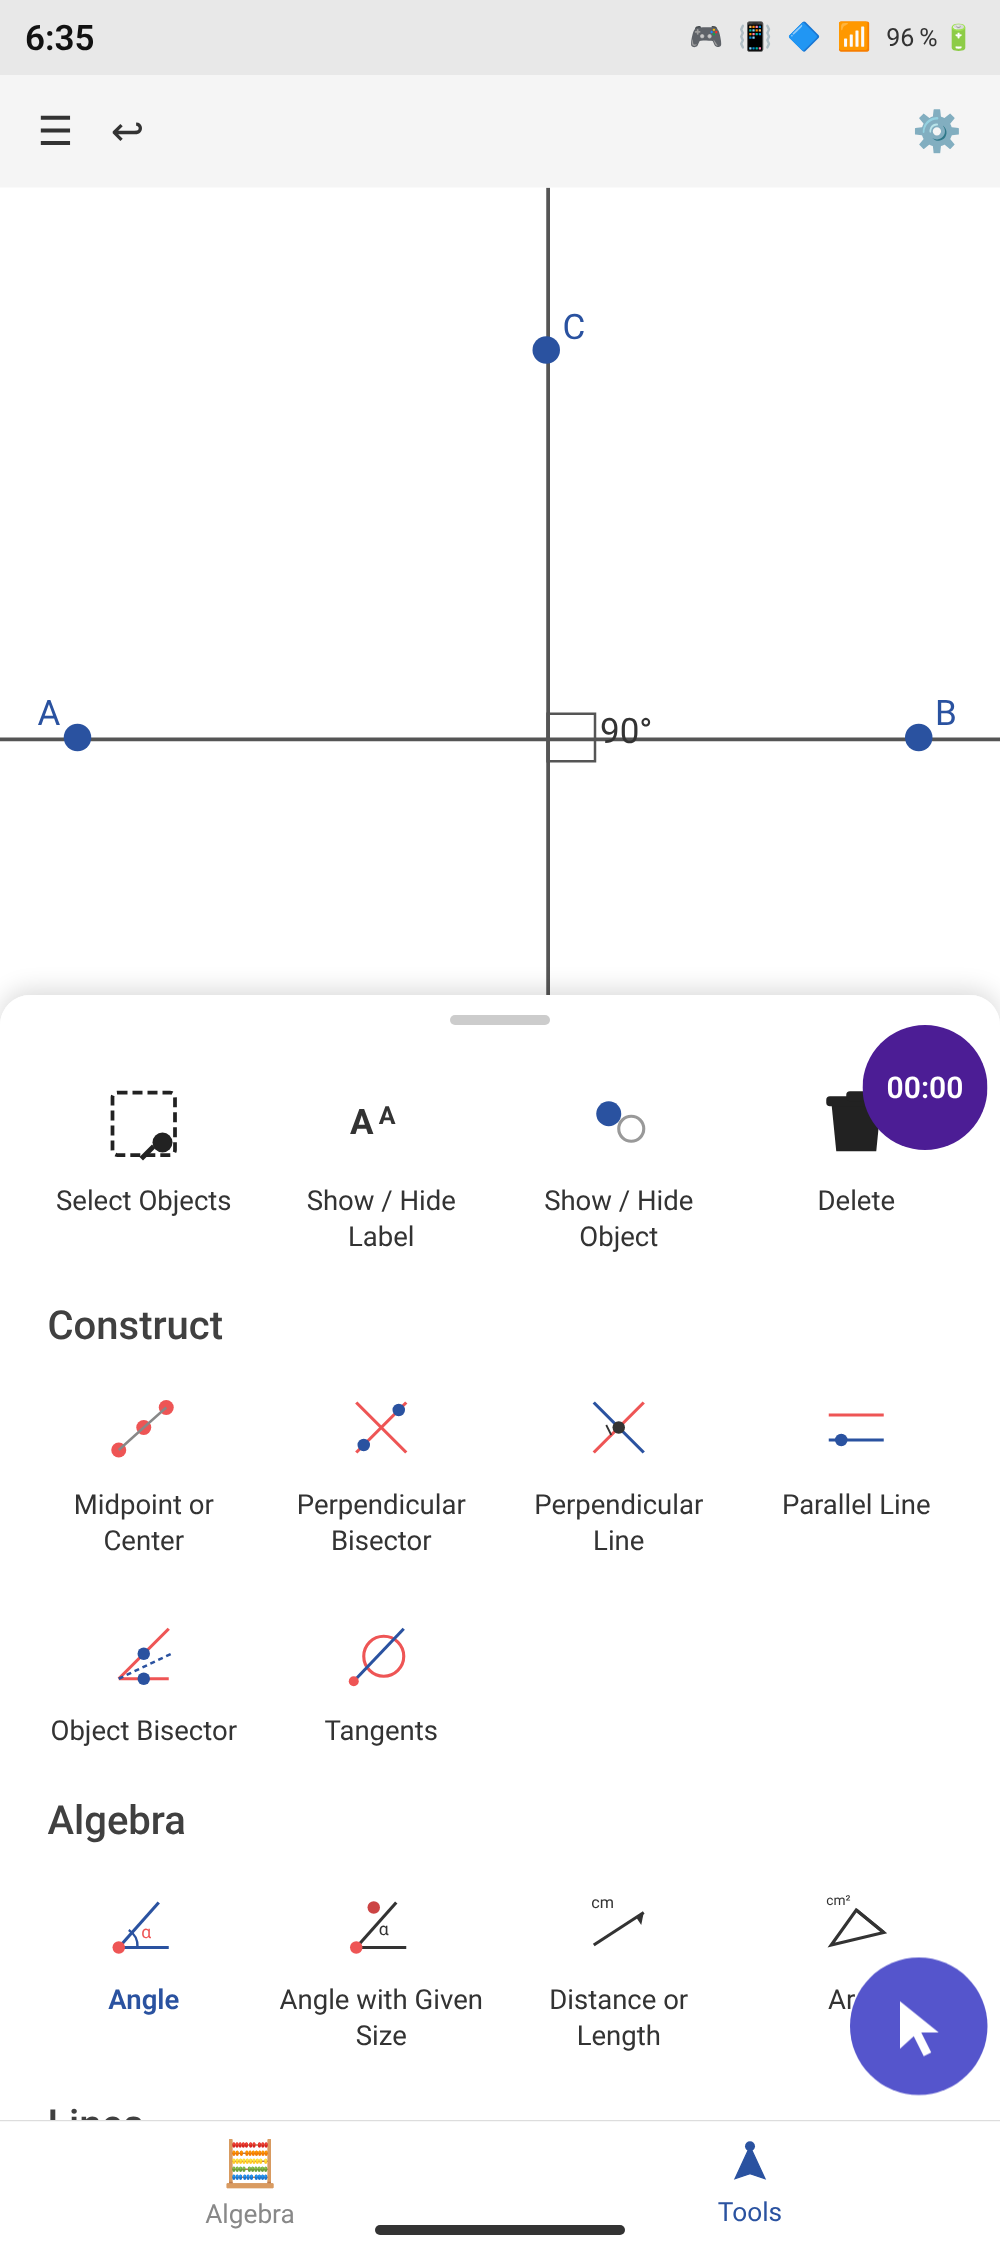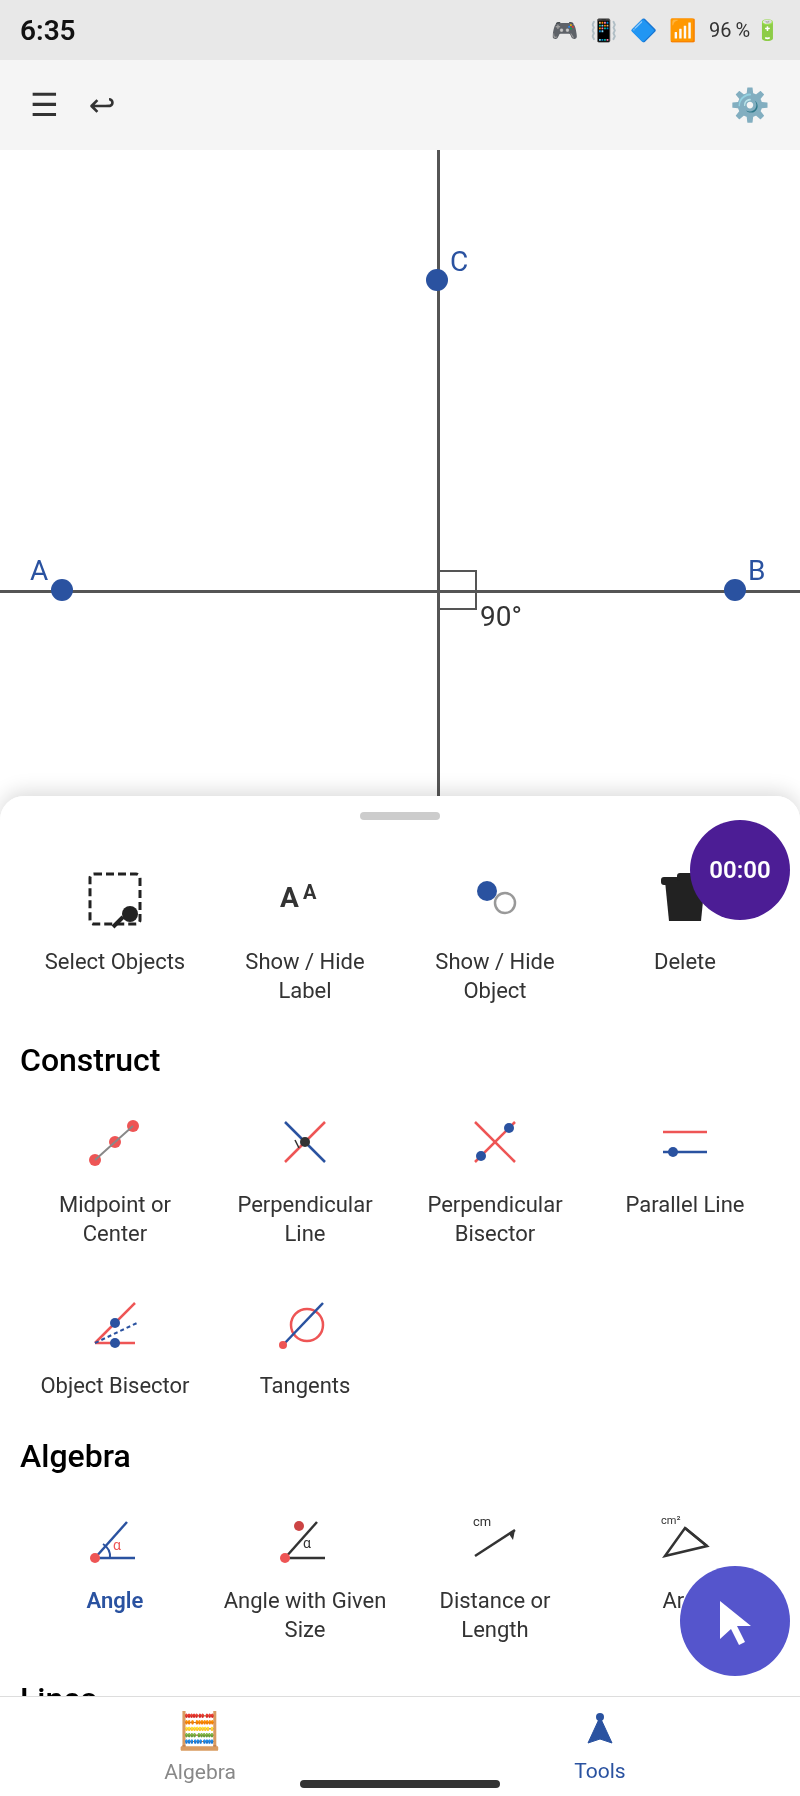--- a/index.html
+++ b/index.html
@@ -119,21 +119,20 @@
       height: 40px;
       left: 437px;
       top: 420px;
     }
     .angle-label {
       position: absolute;
       font-size: 28px;
       color: #333;
       left: 480px;
       top: 418px;
-      margin-top: 32px;
     }
 
     
     .bottom-panel {
       position: absolute;
       bottom: 0; left: 0; right: 0;
       height: 1000px;
       background: #fff;
       border-radius: 24px 24px 0 0;
       box-shadow: 0 -4px 20px rgba(0,0,0,0.15);
@@ -177,22 +176,22 @@
       line-height: 1.3;
     }
     .tool-label.active {
       color: #2a52a0;
       font-weight: 600;
     }
 
     .section-title {
       font-size: 32px;
       font-weight: 500;
-      color: #000000;
-      padding: 16px 20px 8px;
+      color: #404040;
+      padding: 16px 38px 8px;
     }
 
     
     .timer-btn {
       position: absolute;
       right: 10px;
       top: 820px;
       width: 100px;
       height: 100px;
       background: #4c1d95;
@@ -385,38 +384,38 @@
           <line x1="30" y1="30" x2="48" y2="14" stroke="#888" stroke-width="2"></line>
         </svg>
       </div>
       <span class="tool-label">Midpoint or Center</span>
     </div>
 
     <div class="tool-item">
       <div class="tool-icon-wrap">
         <svg width="60" height="60" viewBox="0 0 60 60">
           <line x1="10" y1="50" x2="50" y2="10" stroke="#e55" stroke-width="2.5"></line>
+          <line x1="10" y1="10" x2="50" y2="50" stroke="#e55" stroke-width="2.5"></line>
+          <circle cx="16" cy="44" r="5" fill="#2a52a0"></circle>
+          <circle cx="44" cy="16" r="5" fill="#2a52a0"></circle>
+        </svg>
+      </div>
+      <span class="tool-label">Perpendicular Bisector</span>
+    </div>
+
+    <div class="tool-item">
+      <div class="tool-icon-wrap">
+        <svg width="60" height="60" viewBox="0 0 60 60">
+          <line x1="10" y1="50" x2="50" y2="10" stroke="#e55" stroke-width="2.5"></line>
           <line x1="10" y1="10" x2="50" y2="50" stroke="#2a52a0" stroke-width="2.5"></line>
           <circle cx="30" cy="30" r="5" fill="#333"></circle>
           <line x1="24" y1="36" x2="20" y2="28" stroke="#333" stroke-width="1.5"></line>
         </svg>
       </div>
       <span class="tool-label">Perpendicular Line</span>
-    </div>
-
-    <div class="tool-item">
-      <div class="tool-icon-wrap">
-        <svg width="60" height="60" viewBox="0 0 60 60">
-          <line x1="10" y1="50" x2="50" y2="10" stroke="#e55" stroke-width="2.5"></line>
-          <line x1="10" y1="10" x2="50" y2="50" stroke="#e55" stroke-width="2.5"></line>
-          <circle cx="16" cy="44" r="5" fill="#2a52a0"></circle>
-          <circle cx="44" cy="16" r="5" fill="#2a52a0"></circle>
-        </svg>
-      </div>
-      <span class="tool-label">Perpendicular Bisector</span>
     </div>
 
     <div class="tool-item">
       <div class="tool-icon-wrap">
         <svg width="60" height="60" viewBox="0 0 60 60">
           <line x1="8" y1="20" x2="52" y2="20" stroke="#e55" stroke-width="2.5"></line>
           <line x1="8" y1="40" x2="52" y2="40" stroke="#2a52a0" stroke-width="2.5"></line>
           <circle cx="18" cy="40" r="5" fill="#2a52a0"></circle>
         </svg>
       </div>

